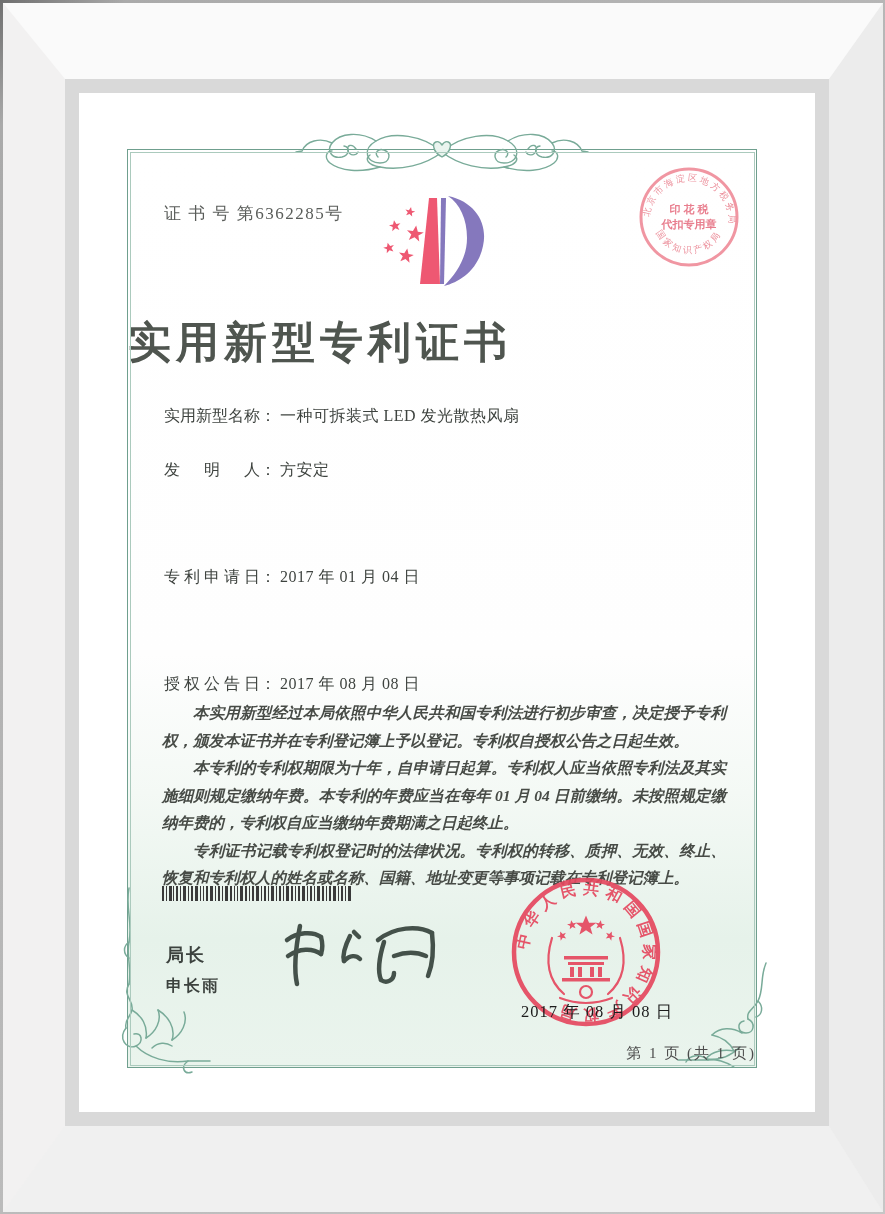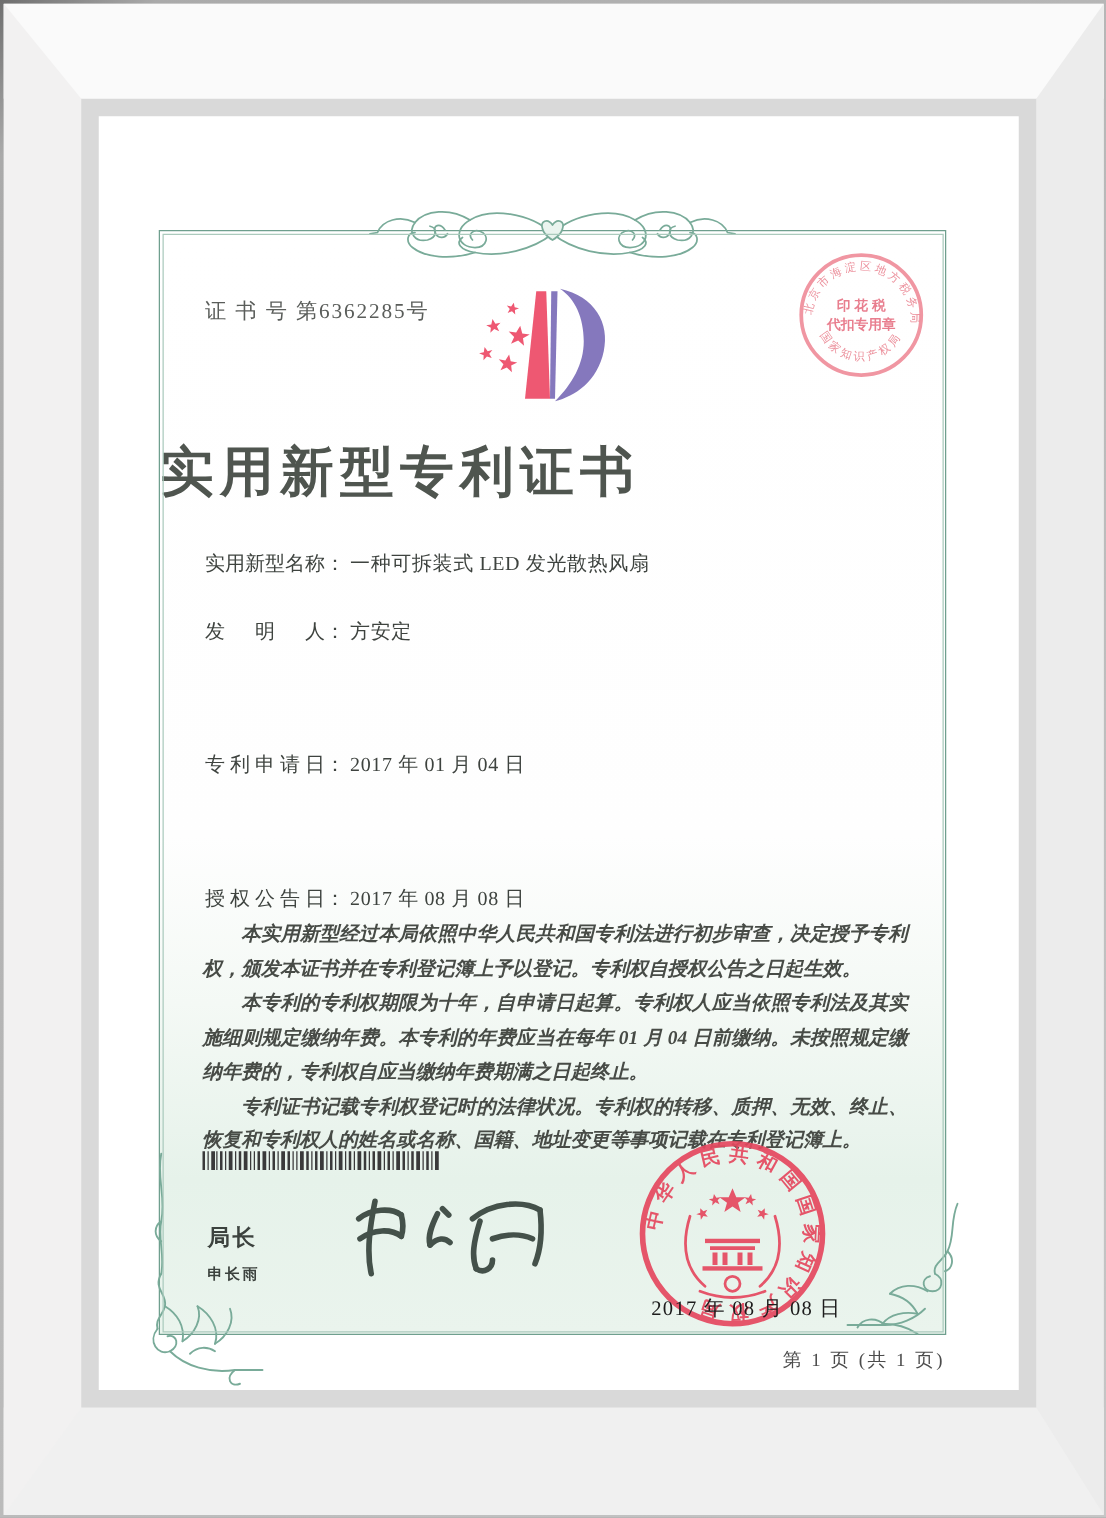--- a/index.html
+++ b/index.html
@@ -8,36 +8,36 @@
          font-family:"Liberation Serif","DejaVu Serif",serif;}
   
   .frame{position:absolute;inset:3px 2px 2px 3px;border-style:solid;
          border-width:76px 54px 86px 62px;
          border-color:#fafafa #ececec #f0f0f0 #f2f1f1;
          background:#d9d9d9;}
   .paper{position:absolute;inset:14px;background:#ffffff;}
   
   .cert{position:absolute;left:48px;top:56px;right:58px;bottom:44px;
         border:1.5px solid #6f9f8e;
-        background:linear-gradient(180deg,#ffffff 0%,#fefefe 55%,#f4f9f5 70%,#e6f2ea 86%,#eaf4ed 100%);margin-top:35px;}
+        background:linear-gradient(180deg,#ffffff 0%,#fefefe 55%,#f4f9f5 70%,#e6f2ea 86%,#eaf4ed 100%);}
   .cert::after{content:"";position:absolute;inset:1.5px;border:1px solid #abcabd;pointer-events:none;}
   .abs{position:absolute;}
   .cert-no{left:36px;top:52px;font-size:17px;letter-spacing:1.5px;color:#5a5d5a;}
   .title{left:0;right:0;top:164px;text-align:left;font-size:43px;font-weight:600;
          letter-spacing:5px;color:#4f554f;}
   .field-row{left:36px;height:22px;font-size:16px;color:#3e433f;white-space:nowrap;}
   .field-label{display:inline-block;width:96px;text-align:justify;text-align-last:justify;vertical-align:top;}
   .field-value{margin-left:4px;letter-spacing:0.5px;}
   .paras{left:34px;top:549px;width:564px;font-size:15.5px;line-height:27.5px;
          color:#474b46;text-align:justify;font-style:italic;font-weight:bold;}
   .paras p{margin:0;text-indent:2em;}
   .barcode{left:34px;top:736px;}
   .signer-title{left:38px;top:793px;font-size:18px;font-weight:bold;color:#3c423e;
                 font-family:"Liberation Sans","DejaVu Sans",sans-serif;letter-spacing:2px;}
-  .signer-name{left:38px;top:826px;font-size:12px;font-weight:bold;color:#3c423e;
+  .signer-name{left:38px;top:826px;font-size:16px;font-weight:bold;color:#3c423e;
                font-family:"Liberation Sans","DejaVu Sans",sans-serif;letter-spacing:2px;}
   .signature{left:150px;top:760px;}
   .seal{left:378px;top:718px;opacity:0.92;}
   .seal-date{left:393px;top:851px;font-size:16.5px;color:#1c1c1c;letter-spacing:1px;z-index:5;}
   .footer{left:0;right:0;top:894px;text-align:right;font-size:15px;letter-spacing:2px;color:#4c4c4c;}
   .tax-stamp{left:509px;top:15px;opacity:0.85;}
   .logo{left:252px;top:40px;}
   .orn-top{left:168px;top:-21px;}
   .orn-bl{left:-10px;top:738px;}
   .orn-br{right:-12px;bottom:-4px;}

